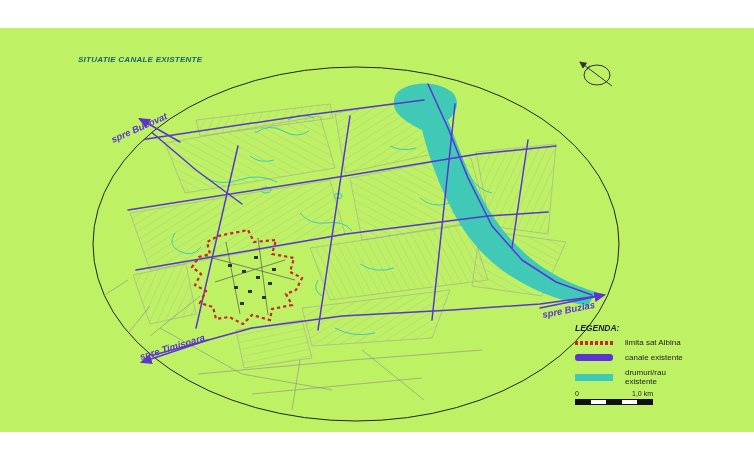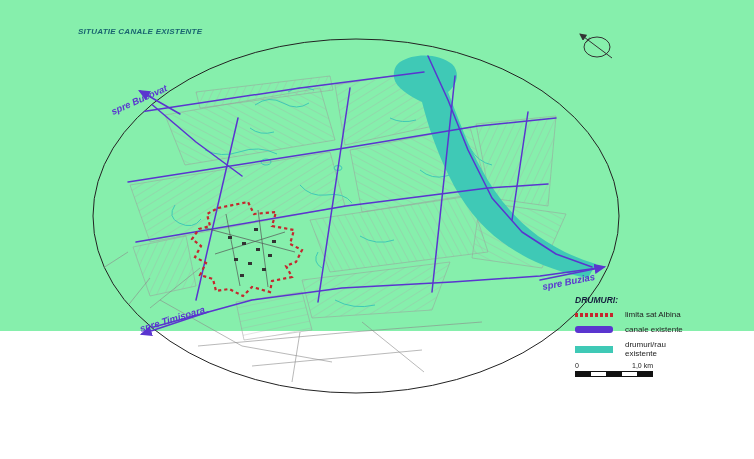--- a/index.html
+++ b/index.html
@@ -5,21 +5,21 @@
   :root{
     --title:#1a6470;
     --roads:#5a35cf;
     --canals:#3fc9b6;
     --boundary:#c4272e;
     --parcels:#a8a8a8;
     --outline:#222222;
   }
   html,body{margin:0;padding:0;background:#fff;}
   body{width:754px;height:459px;overflow:hidden;font-family:"Liberation Sans",sans-serif;}
-  .stage{position:relative;width:754px;height:331px;background:#86efac;}
+  .stage{position:relative;width:754px;height:404px;background:#bef264;margin-top:28px;}
 
   .title{position:absolute;left:78px;top:26px;font-size:8px;font-weight:bold;
          font-style:italic;color:var(--title);line-height:1.55;letter-spacing:.25px;}
 
   svg.map{position:absolute;left:0;top:0;}
 
   .outline{fill:none;stroke:var(--outline);stroke-width:1;}
   .parcel-line{stroke:var(--parcels);stroke-width:0.6;}
   .block{stroke:#9a9a9a;stroke-width:0.5;}
   .road{stroke:var(--roads);stroke-width:1.5;fill:none;stroke-linecap:round;stroke-linejoin:round;}
@@ -188,21 +188,21 @@
 
     <g>
       <ellipse class="compass" cx="597" cy="47" rx="13" ry="10"></ellipse>
       <line class="compass" x1="612" y1="58" x2="580" y2="34" marker-end="url(#arrowDark)"></line>
       <line class="compass" x1="586.2" y1="42.4" x2="589.8" y2="37.6"></line>
       <line class="compass" x1="583.0" y1="40.0" x2="586.6" y2="35.2"></line>
     </g>
   </svg>
 
   <div class="legend">
-    <div class="legend-heading">DRUMURI:</div>
+    <div class="legend-heading">LEGENDA:</div>
 
     <div class="legend-row">
       <div class="sw sw-limit"></div>
       <span>limita sat Albina</span>
     </div>
 
     <div class="legend-row">
       <div class="sw sw-road"></div>
       <span>canale existente</span>
     </div>

